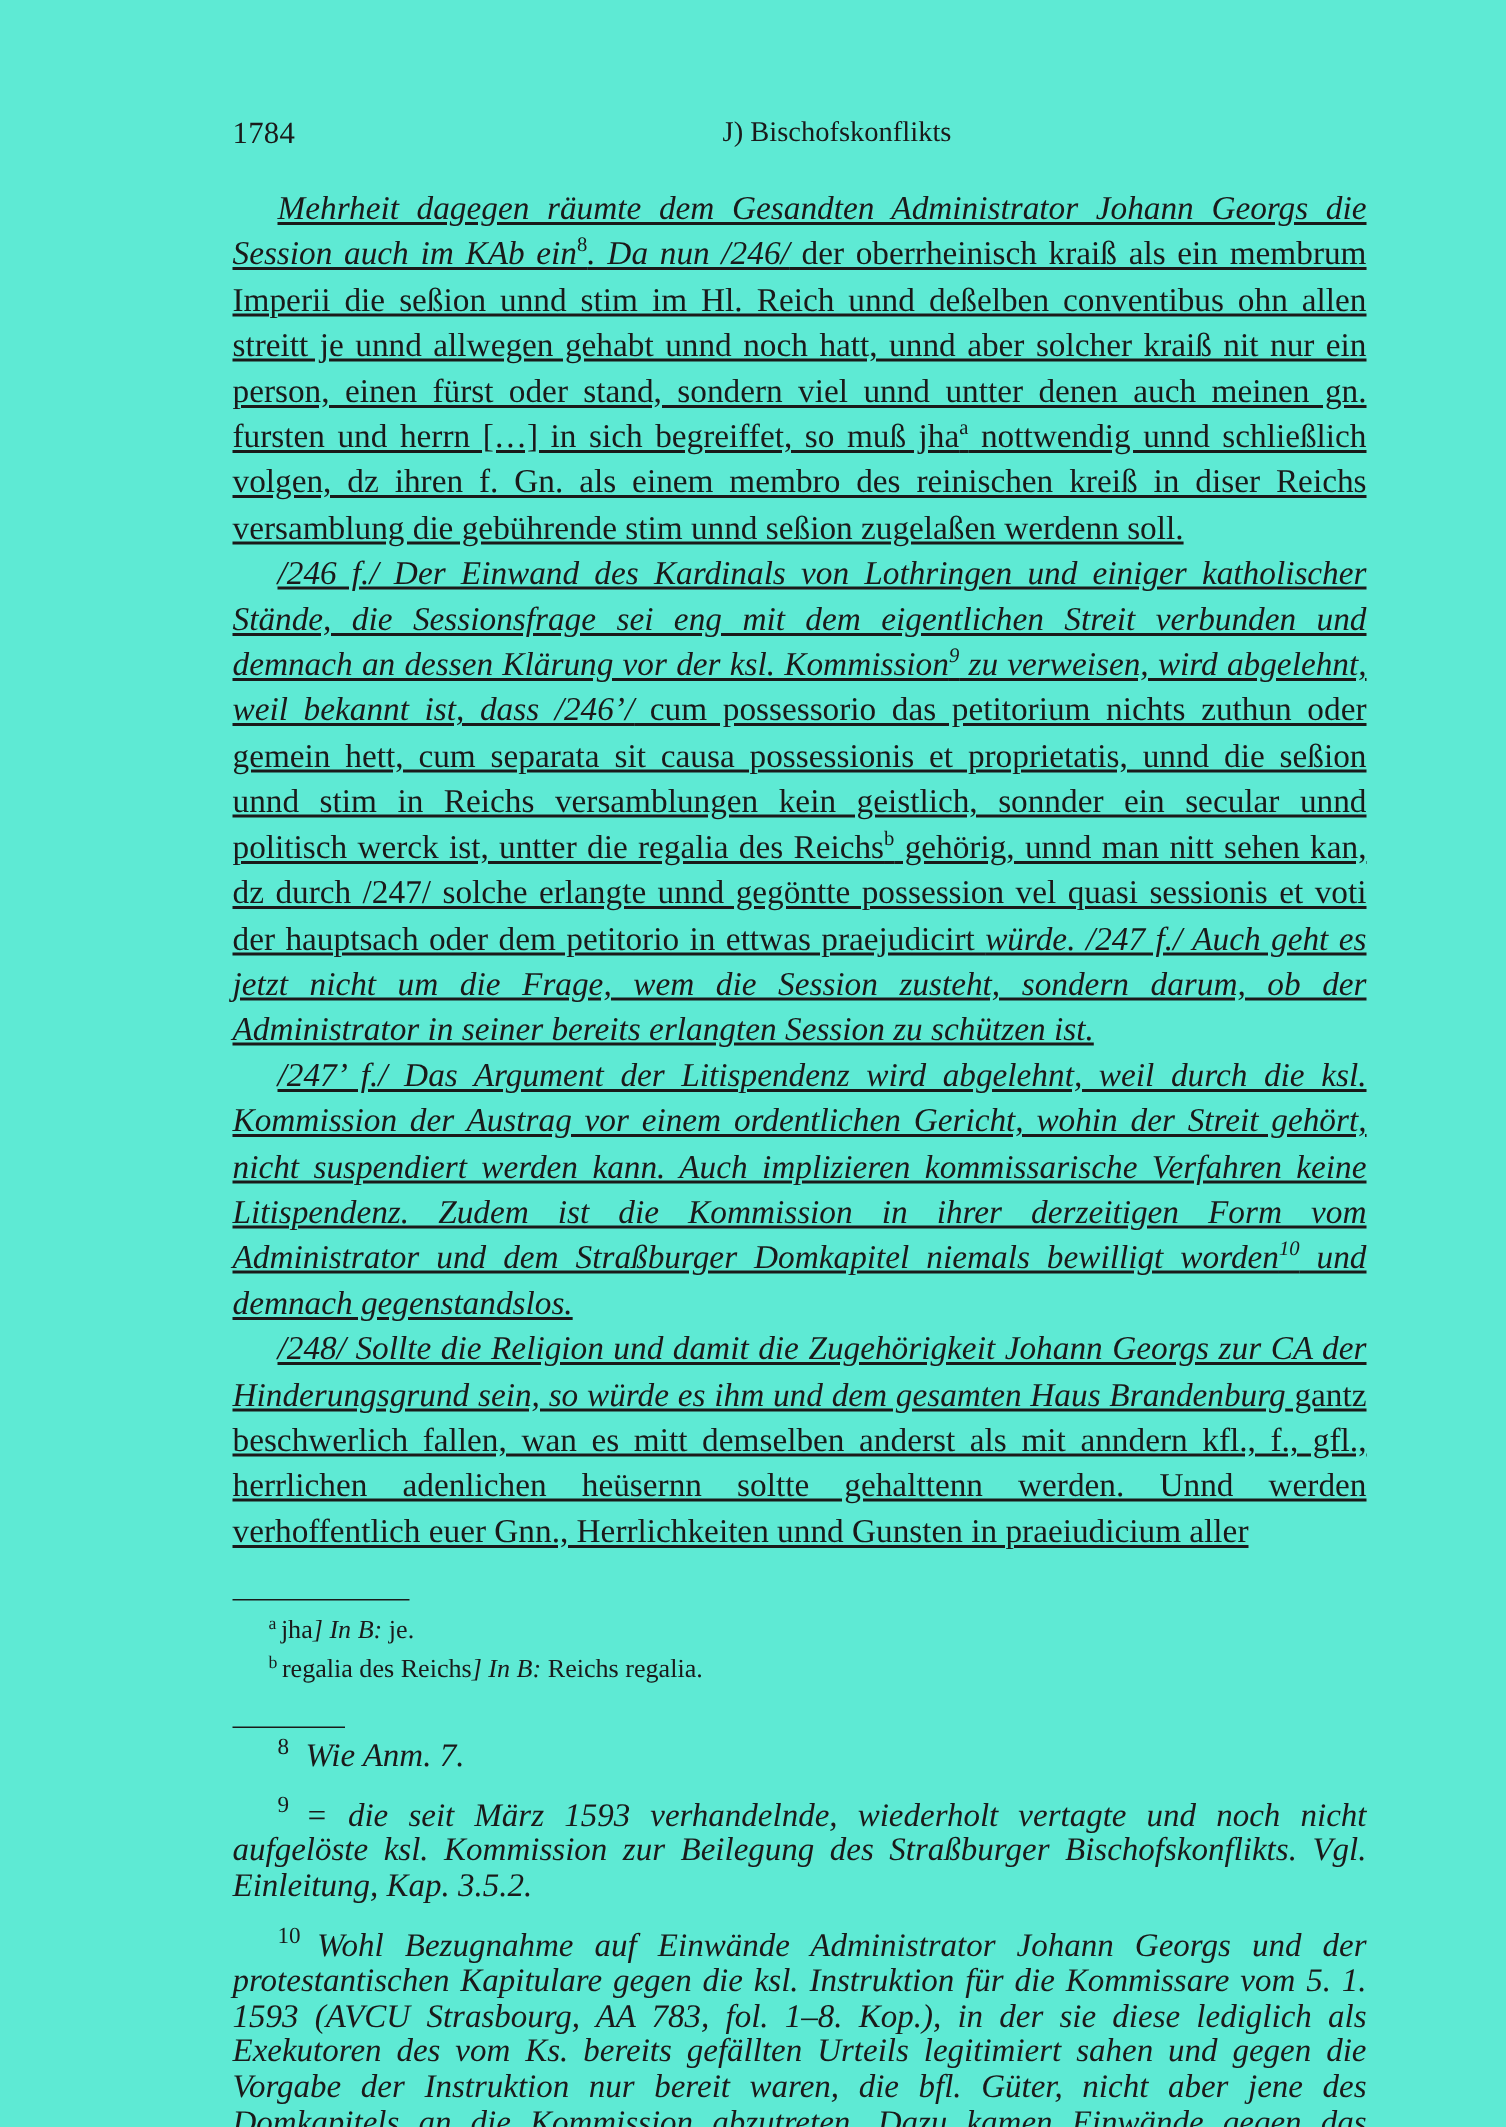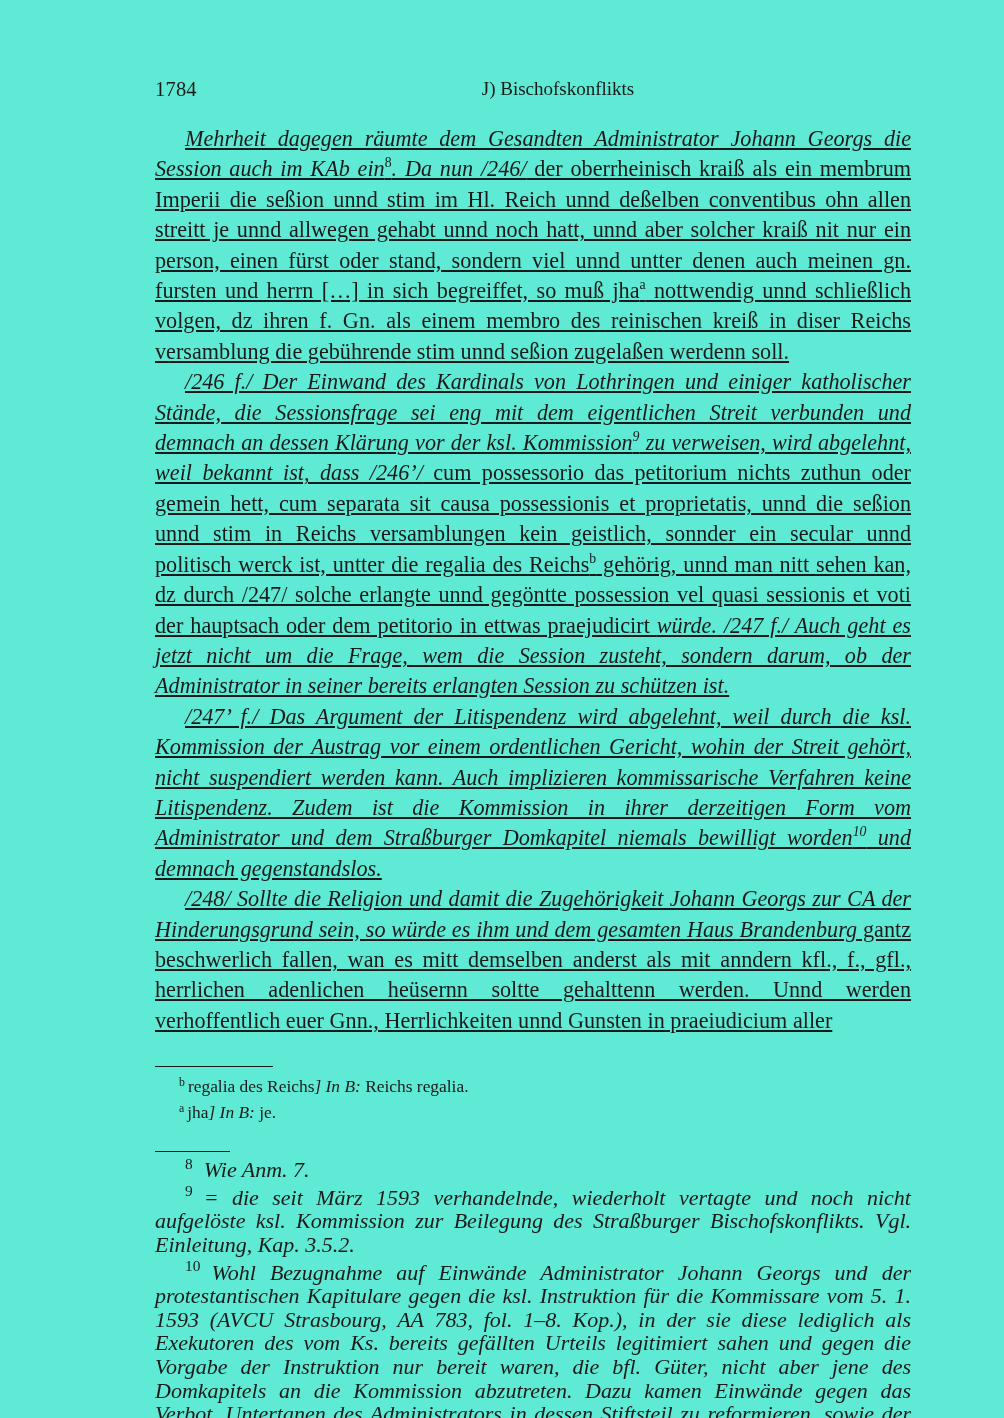--- a/index.html
+++ b/index.html
@@ -115,21 +115,21 @@
     padding-left: 0;
     text-indent: 30px;
   }
   .fn-list .fmark {
     font-size: 0.70em;
     vertical-align: 0.55em;
     line-height: 0;
     font-style: normal;
     margin-right: 11px;
   }
-  .fn-list .fentry + .fentry { margin-top: 4px; }
+  .fn-list .fentry + .fentry { margin-top: 16px; }
   .sc {
     font-variant: small-caps;
     letter-spacing: 0.3px;
   }
 </style>
 </head>
 <body>
 
 <div class="page">
   <div class="content">
@@ -144,24 +144,24 @@
       <p class="ind"><i>/246 f./ Der Einwand des Kardinals von Lothringen und einiger katholischer Stände, die Sessionsfrage sei eng mit dem eigentlichen Streit verbunden und demnach an dessen Klärung vor der ksl. Kommission</i><span class="supi">9</span><i> zu verweisen, wird abgelehnt, weil bekannt ist, dass /246’/</i> cum possessorio das petitorium nichts zuthun oder gemein hett, cum separata sit causa possessionis et proprietatis, unnd die seßion unnd stim in Reichs versamblungen kein geistlich, sonnder ein secular unnd politisch werck ist, untter die regalia des Reichs<sup>b</sup> gehörig, unnd man nitt sehen kan, dz durch /247/ solche erlangte unnd gegöntte possession vel quasi sessionis et voti der hauptsach oder dem petitorio in ettwas praejudicirt <i>würde. /247 f./ Auch geht es jetzt nicht um die Frage, wem die Session zusteht, sondern darum, ob der Administrator in seiner bereits erlangten Session zu schützen ist.</i></p>
       <p class="ind"><i>/247’ f./ Das Argument der Litispendenz wird abgelehnt, weil durch die ksl. Kommission der Austrag vor einem ordentlichen Gericht, wohin der Streit gehört, nicht suspendiert werden kann. Auch implizieren kommissarische Verfahren keine Litispendenz. Zudem ist die Kommission in ihrer derzeitigen Form vom Administrator und dem Straßburger Domkapitel niemals bewilligt worden</i><span class="supi">10</span><i> und demnach gegenstandslos.</i></p>
       <p class="ind"><i>/248/ Sollte die Religion und damit die Zugehörigkeit Johann Georgs zur CA der Hinderungsgrund sein, so würde es ihm und dem gesamten Haus Brandenburg</i> gantz beschwerlich fallen, wan es mitt demselben anderst als mit anndern kfl., f., gfl., herrlichen adenlichen heüsernn soltte gehalttenn werden. Unnd werden verhoffentlich euer Gnn., Herrlichkeiten unnd Gunsten in praeiudicium aller</p>
     </div>
 
     <div class="notes">
 
       <hr class="rule var">
       <div class="var-list">
         <div class="ventry">
-          <span class="vmark">b</span><span>regalia des Reichs<i>] In B:</i> Reichs regalia.</span>
+          <span class="vmark">a</span><span>jha<i>] In B:</i> je.</span>
         </div>
         <div class="ventry">
-          <span class="vmark">a</span><span>jha<i>] In B:</i> je.</span>
+          <span class="vmark">b</span><span>regalia des Reichs<i>] In B:</i> Reichs regalia.</span>
         </div>
       </div>
 
       <div class="fn-block">
         <hr class="rule fn">
         <div class="fn-list">
           <div class="fentry">
             <span class="fmark">8</span><span><i>Wie Anm. 7.</i></span>
           </div>
           <div class="fentry">

